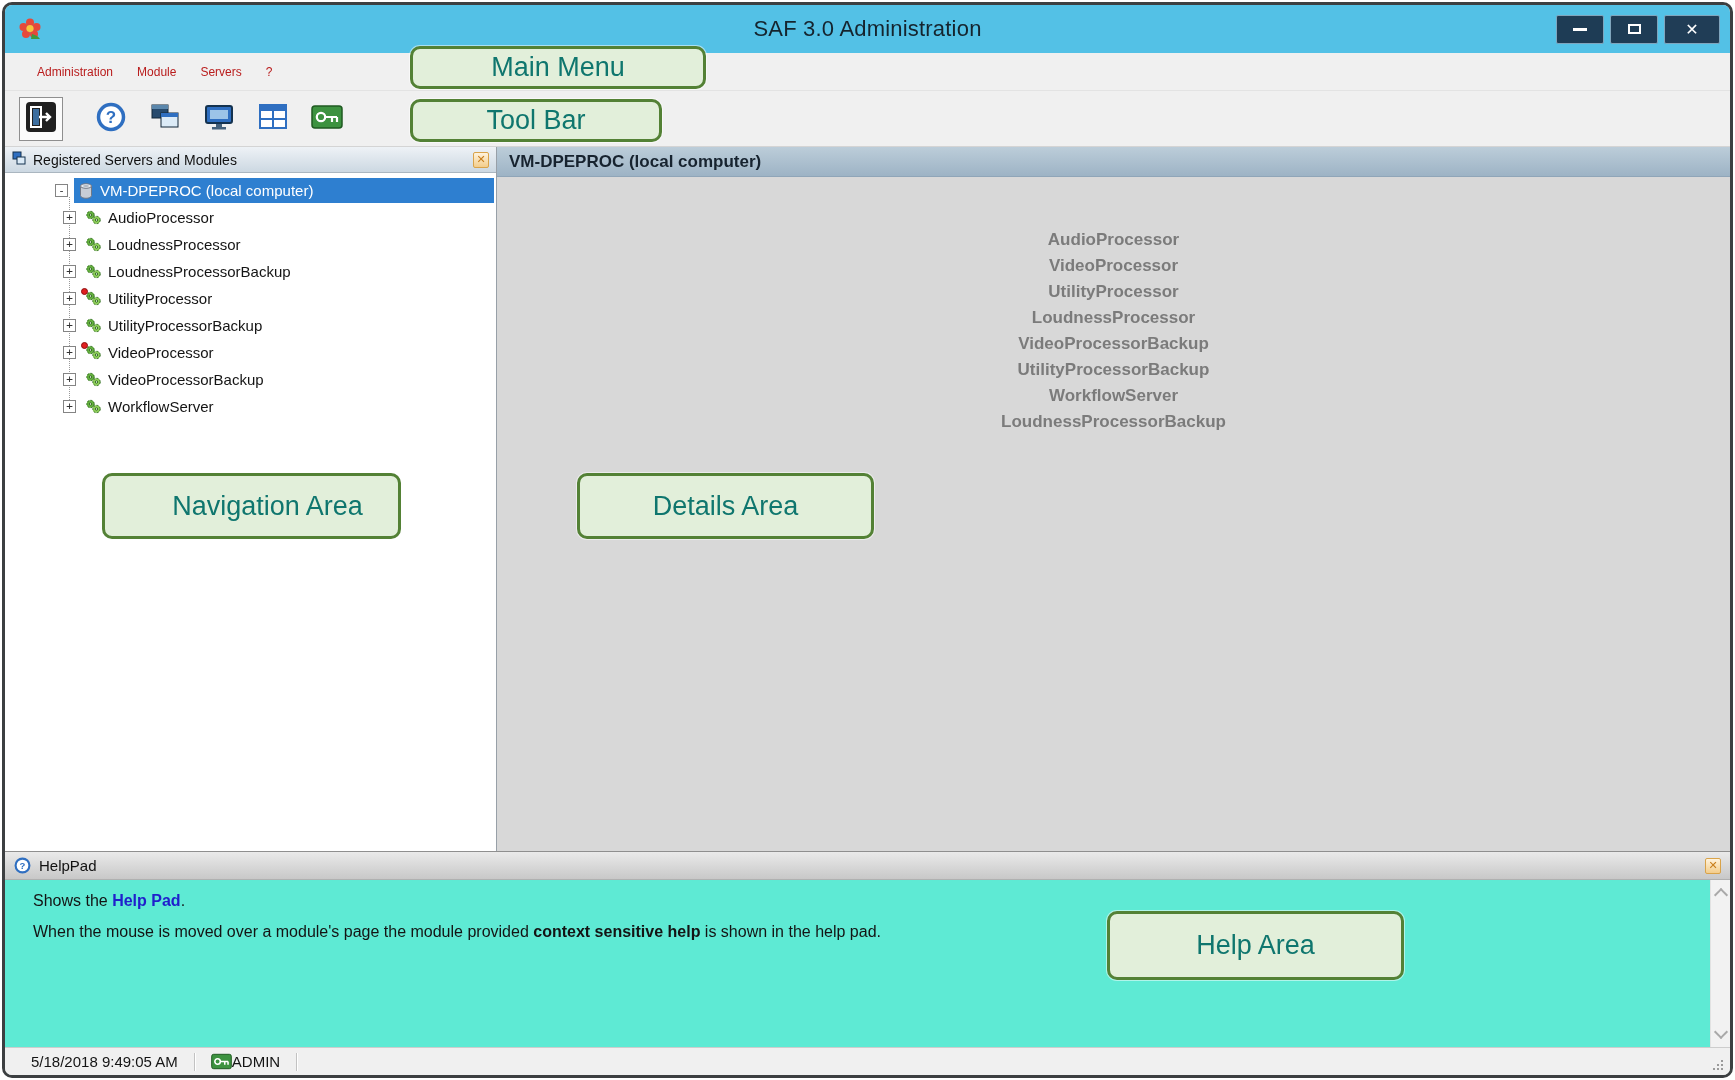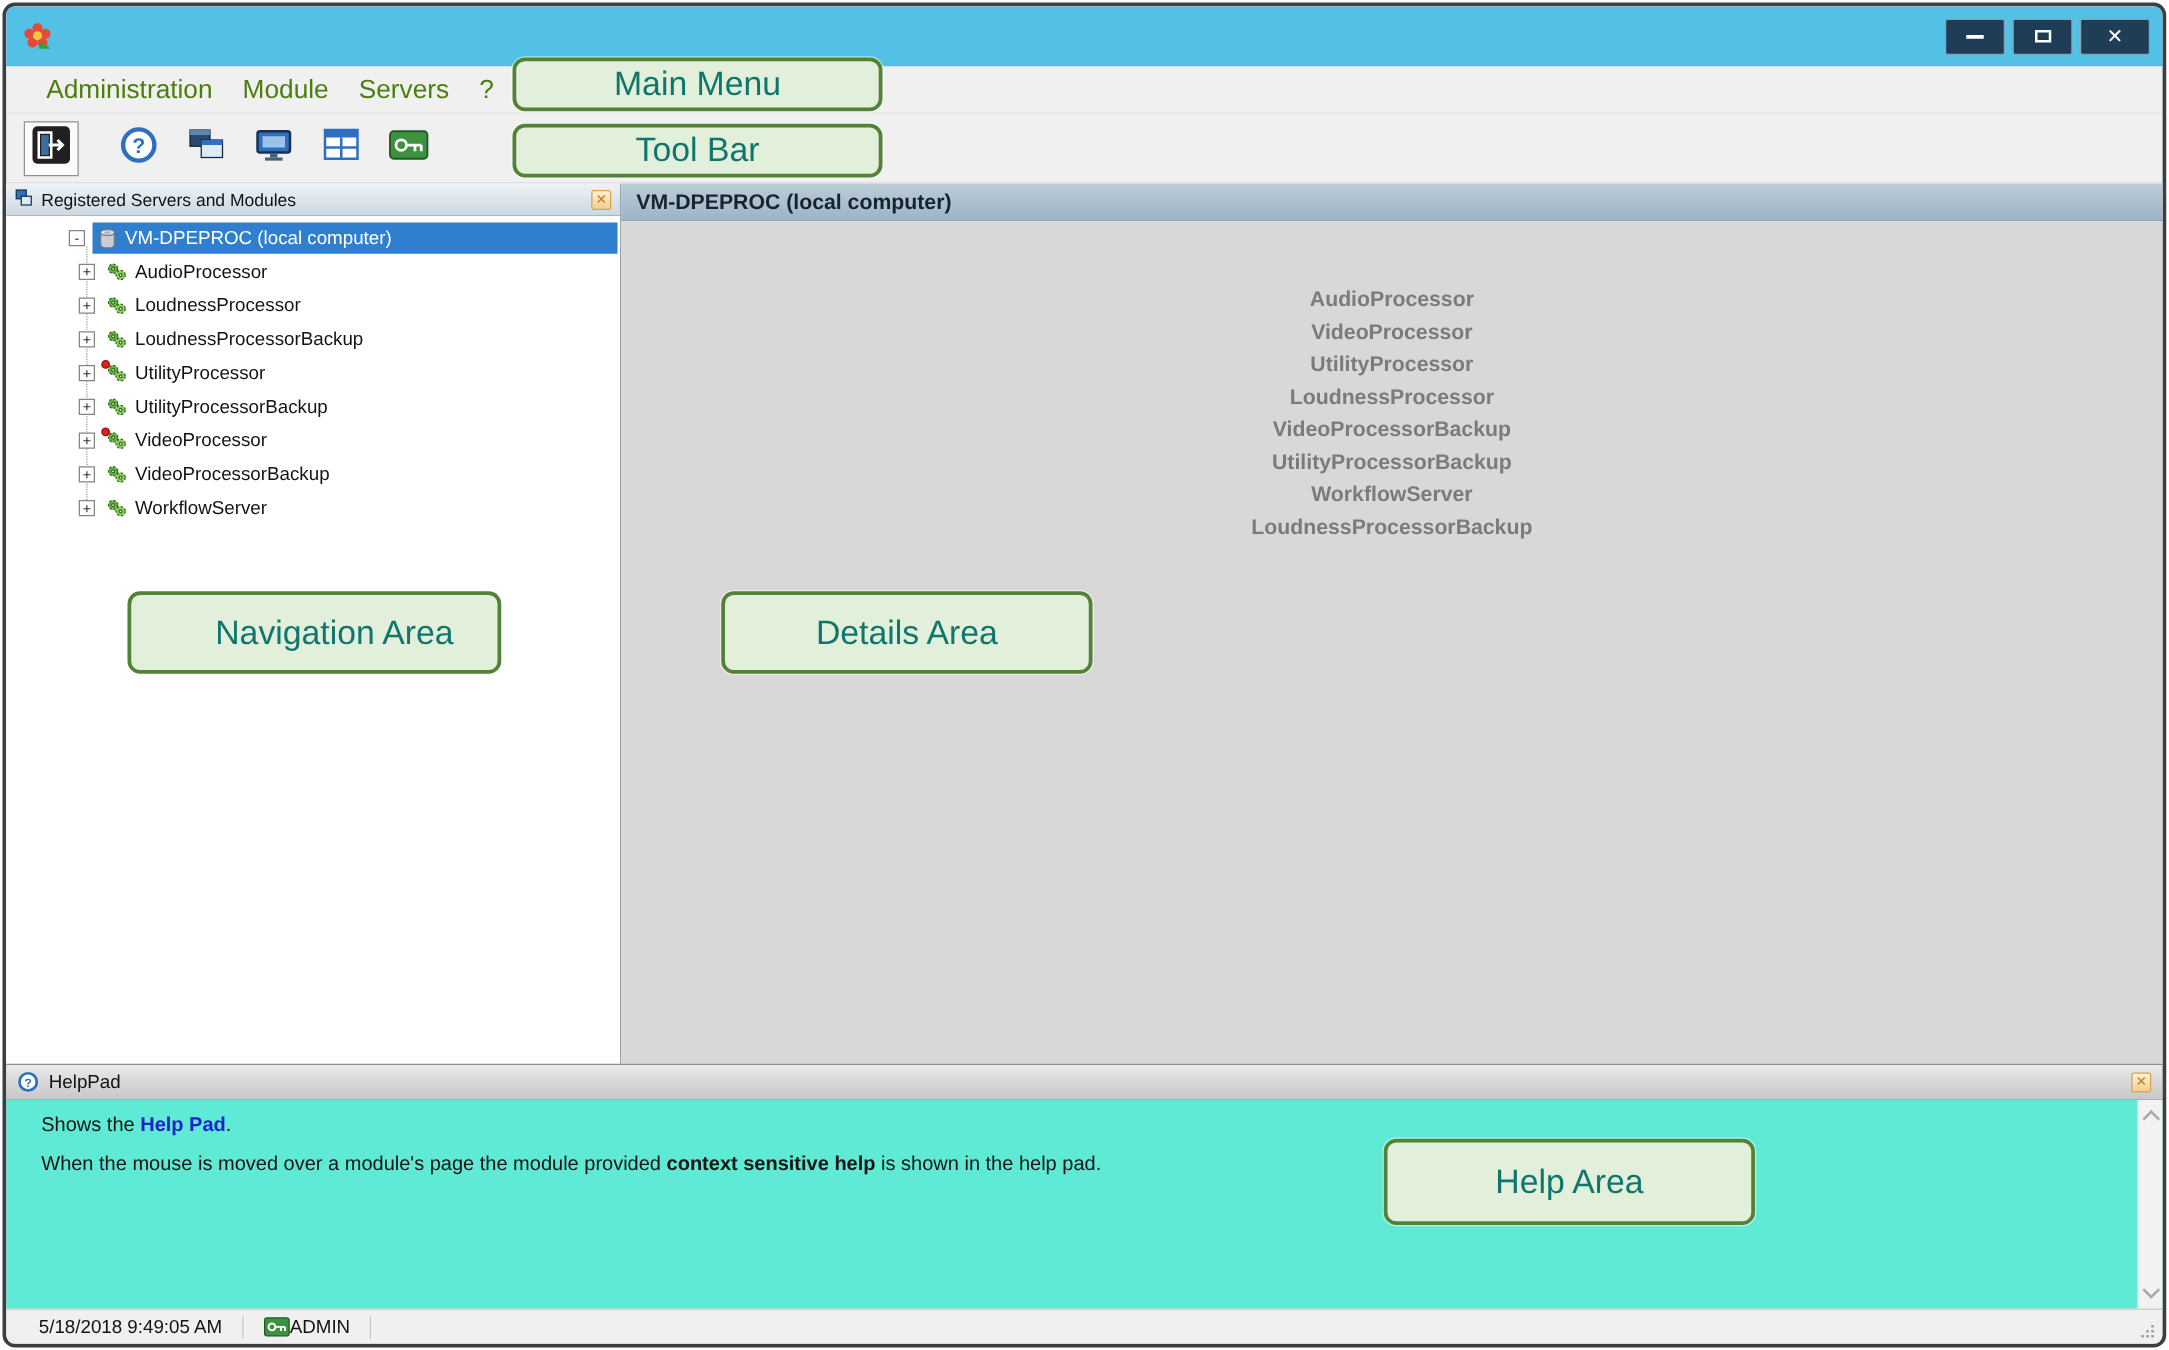--- a/index.html
+++ b/index.html
@@ -19,21 +19,21 @@
   .win-controls { margin-left:auto; display:flex; gap:6px; margin-right:10px; z-index:3; }
   .win-btn { width:48px; height:29px; background:#1e3c55; border:1px solid #7fa5bd;
              border-radius:2px; display:flex; align-items:center; justify-content:center;
              color:#fff; cursor:default; }
   .win-btn.close { width:56px; background:#203d56; font-size:16px; font-weight:bold; }
   .glyph-min { width:14px; height:3px; background:#fff; }
   .glyph-max { width:13px; height:10px; border:2px solid #fff; }
 
   .menubar { flex:0 0 38px; background:#f0f0f0; border-bottom:1px solid #e3e3e3;
              display:flex; align-items:center; padding-left:20px; }
-  .menu-item { font-size:21px; color:#4d7c0f; padding:6px 12px; cursor:default; }
+  .menu-item { font-size:12px; color:#b91c1c; padding:6px 12px; cursor:default; }
 
   .toolbar { flex:0 0 56px; background:#f0f0f0; border-bottom:1px solid #d4d4d4;
              display:flex; align-items:center; padding-left:14px; gap:10px; }
   .tool-btn { width:44px; height:44px; display:flex; align-items:center; justify-content:center;
               border:1px solid transparent; background:transparent; }
   .tool-btn.first { border:1px solid #8f8f8f; background:#fbfbfb; margin-right:16px; }
 
   
   .main { flex:1; display:flex; min-height:0; background:#fff; }
 
@@ -93,21 +93,21 @@
   .status-time { padding:0 16px 0 26px; }
   .status-sep { width:1px; height:18px; background:#c2c2c2; box-shadow:1px 0 0 #ffffff; }
   .status-user { display:flex; align-items:center; gap:0; padding:0 16px; font-size:15px; }
   .resize-grip { position:absolute; right:5px; bottom:3px; display:flex; }
 
   
   .annotation { position:absolute; z-index:60; background:#e2efda; border:3px solid #538135;
                 border-radius:10px; display:flex; align-items:center; justify-content:center;
                 font-size:27px; color:#0f766e; box-shadow:0 0 0 1px rgba(255,255,255,.5); }
   .ann-main-menu  { left:410px;  top:46px;  width:296px; height:43px; }
-  .ann-tool-bar   { left:410px;  top:99px;  width:296px; height:43px; }
+  .ann-tool-bar   { left:410px;  top:99px;  width:252px; height:43px; }
   .ann-navigation { left:102px;  top:473px; width:299px; height:66px;padding-left:32px; }
   .ann-details    { left:577px;  top:473px; width:297px; height:66px; }
   .ann-help       { left:1107px; top:911px; width:297px; height:69px; }
 </style>
 </head>
 <body>
 
 <div class="window">
 
   <div class="titlebar">
@@ -117,20 +117,21 @@
             <circle cx="11" cy="4.5" r="4"></circle>
             <circle cx="17.5" cy="9" r="4"></circle>
           <circle cx="15" cy="16" r="4"></circle>
             <circle cx="7" cy="16" r="4"></circle>
             <circle cx="4.5" cy="9" r="4"></circle>
           </g>
         <circle cx="11" cy="10.5" r="3.6" fill="#f6c53d"></circle>
         <path d="M13 16 q6 1.5 8 5 l-9 0 z" fill="#3f9b3f"></path>
       </svg>
     </span>
+    <div class="title">SAF 3.0 Administration</div>
     <div class="win-controls">
       <div class="win-btn" title="Minimize">
           <span class="glyph-min"></span>
         </div>
       <div class="win-btn" title="Maximize">
           <span class="glyph-max"></span>
         </div>
       <div class="win-btn close" title="Close">
           <span>✕</span>
         </div>

